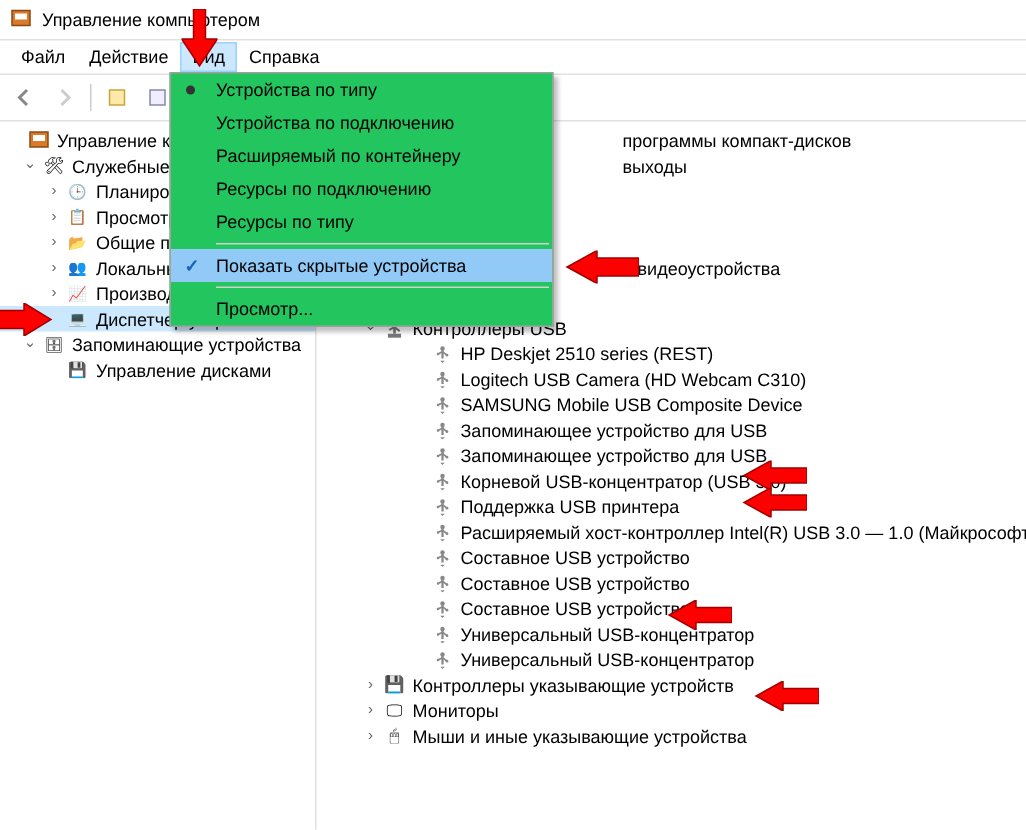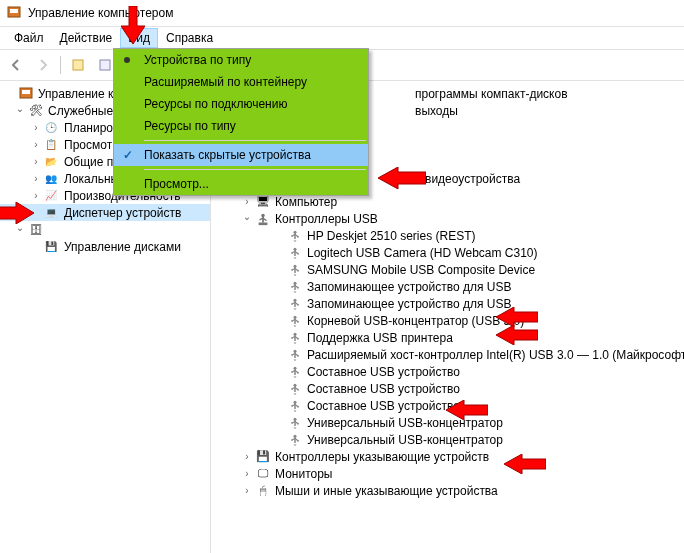--- a/index.html
+++ b/index.html
@@ -118,21 +118,21 @@
     font-size: 11px;
   }
   .label { padding-left: 2px; }
 
   
   .dropdown {
     position: absolute;
     left: 113px;
     top: 48px;
     width: 254px;
-    background: #84cc16;
+    background: #22c55e;
     border: 1px solid #a0a0a0;
     box-shadow: 3px 3px 3px rgba(0,0,0,0.25);
     z-index: 100;
   }
   .dropdown .dd-item {
     height: 22px;
     display: flex;
     align-items: center;
     padding: 0 6px 0 30px;
     position: relative;
@@ -277,20 +277,21 @@
           <span class="label">Производительность</span>
         </div>
         <div class="tree-row selected" style="padding-left:30px">
           <span class="chev none"></span>
           <span class="ic ic-dev"></span>
           <span class="label">Диспетчер устройств</span>
         </div>
         <div class="tree-row" style="padding-left:14px">
           <span class="chev open"></span>
           <span class="ic ic-storage"></span>
+          <span class="label">Запоминающие устройства</span>
         </div>
         <div class="tree-row" style="padding-left:30px">
           <span class="chev none"></span>
           <span class="ic ic-disk"></span>
           <span class="label">Управление дисками</span>
         </div>
       </div>
     </div>
 
     <div class="right-pane">
@@ -531,20 +532,23 @@
         </div>
     </div>
   </div>
 
   <div class="dropdown" id="dropdown">
       <div class="dd-item">
         <span class="dd-radio"></span>
         <span>Устройства по типу</span>
       </div>
       <div class="dd-item">
+        <span>Устройства по подключению</span>
+      </div>
+      <div class="dd-item">
         <span>Расширяемый по контейнеру</span>
       </div>
       <div class="dd-item">
         <span>Ресурсы по подключению</span>
       </div>
       <div class="dd-item">
         <span>Ресурсы по типу</span>
       </div>
       <div class="dd-sep"></div>
       <div class="dd-item highlight">

